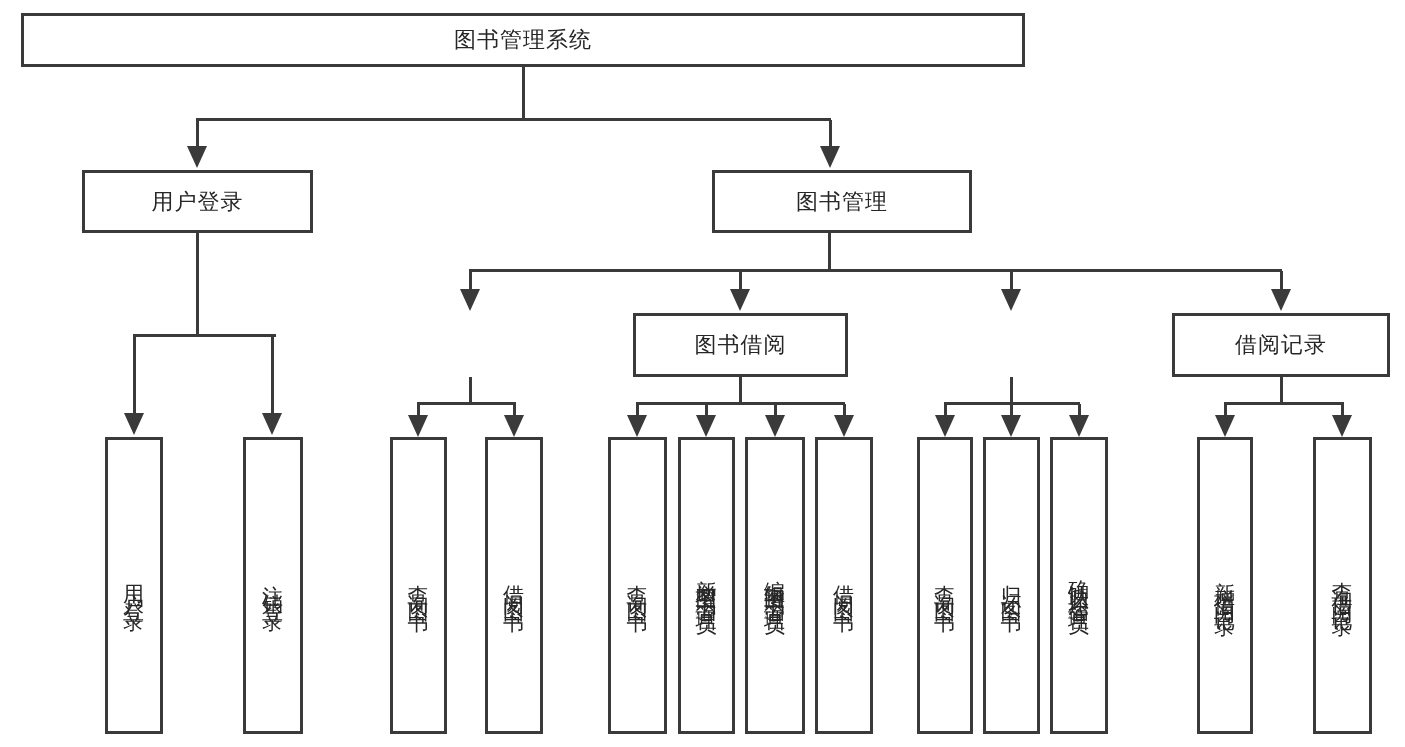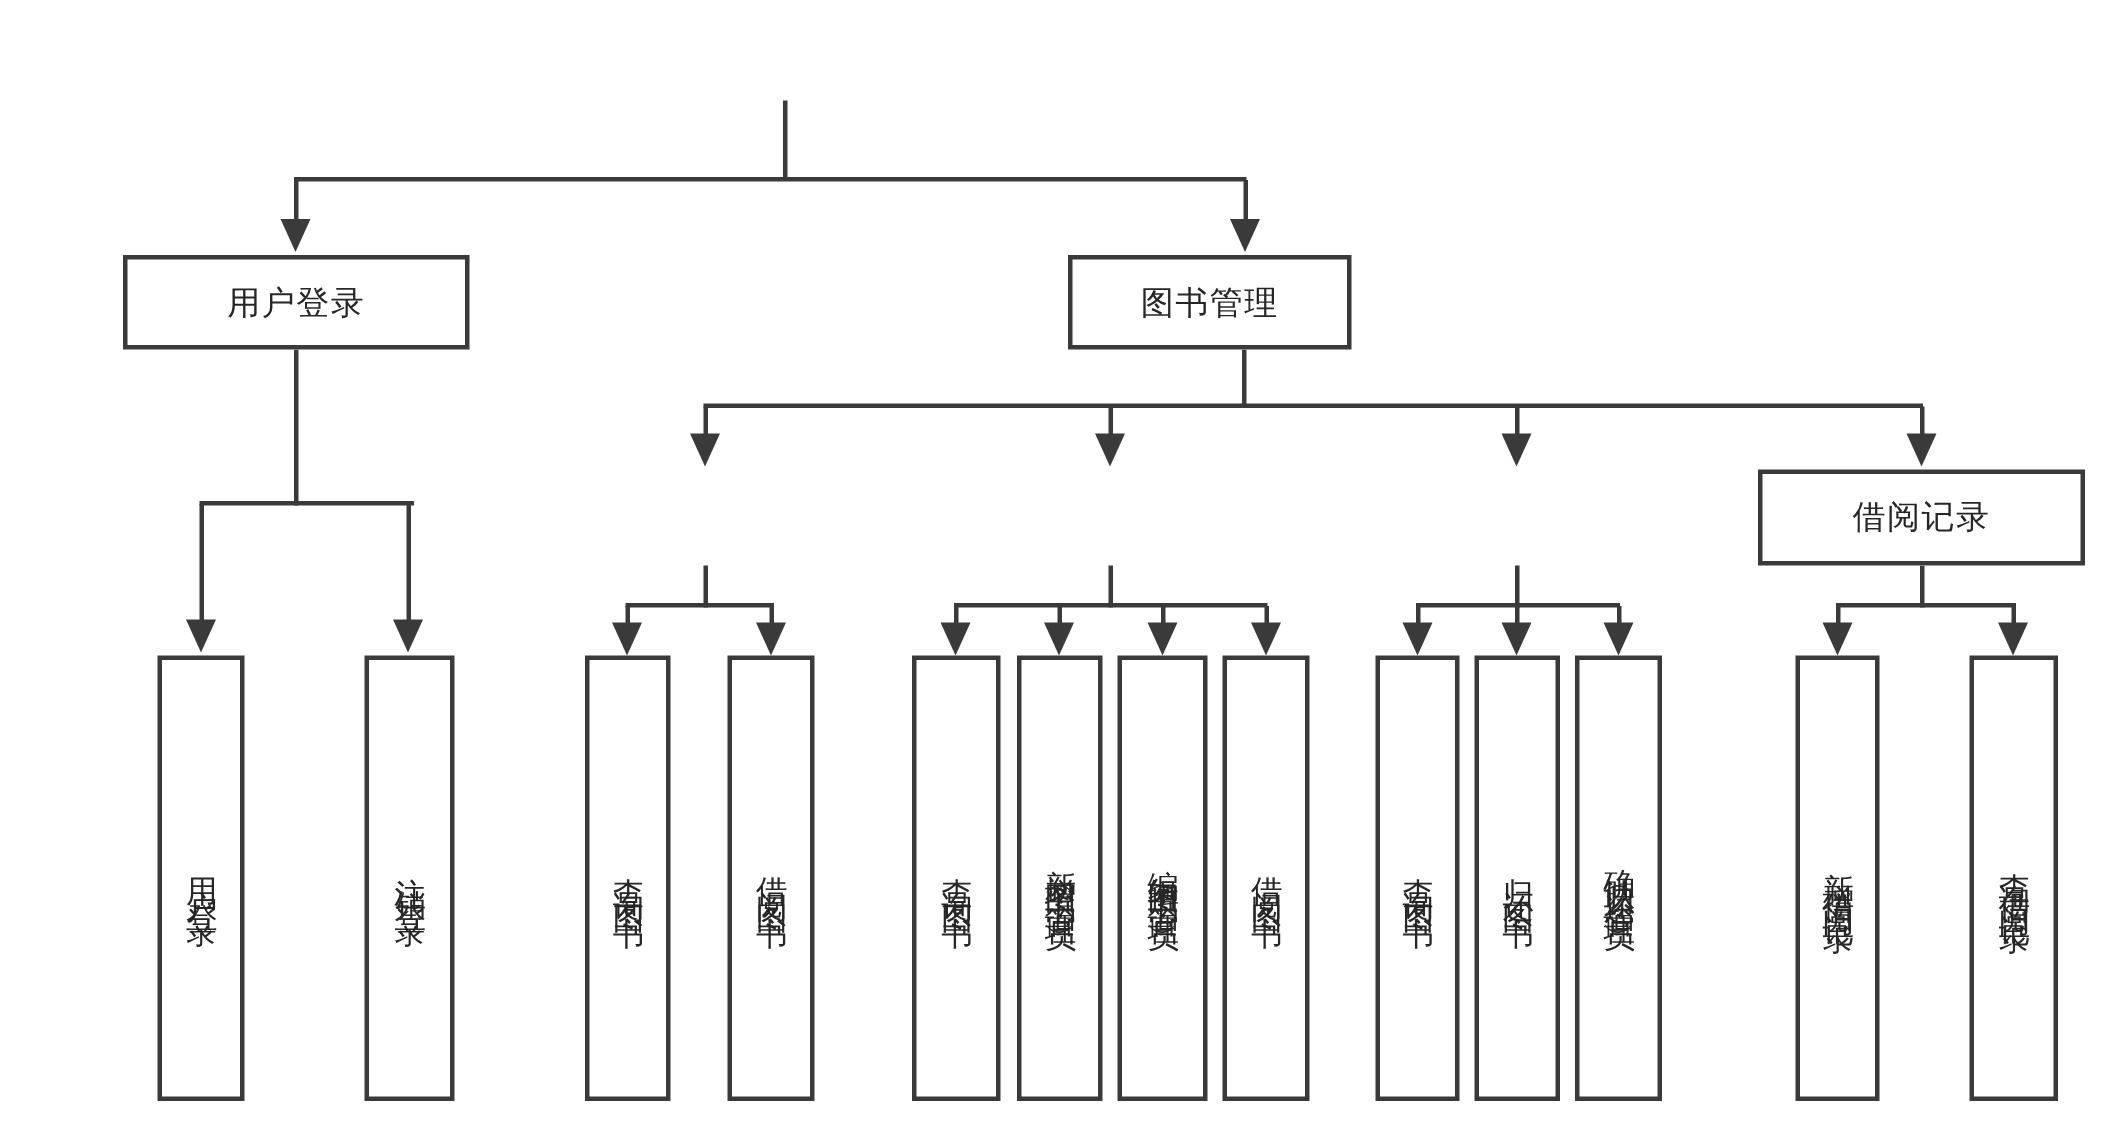--- a/index.html
+++ b/index.html
@@ -122,32 +122,34 @@
   <div class="arrow" style="left:1001px;top:415px;"></div>
   <div class="arrow" style="left:1069px;top:415px;"></div>
 
   <div class="vline" style="left:1280px;top:377px;height:28px;"></div>
   <div class="hline" style="left:1224px;top:402px;width:120px;"></div>
   <div class="vline" style="left:1224px;top:404px;height:12px;"></div>
   <div class="vline" style="left:1341px;top:404px;height:12px;"></div>
   <div class="arrow" style="left:1215px;top:415px;"></div>
   <div class="arrow" style="left:1332px;top:415px;"></div>
 
+  <div class="node" style="left:21px;top:13px;width:1004px;height:54px;">图书管理系统</div>
 
   <div class="node" style="left:82px;top:170px;width:231px;height:63px;">用户登录</div>
 
-  <div class="node" style="left:712px;top:170px;width:189px;height:63px;">图书管理</div>
+  <div class="node" style="left:712px;top:170px;width:260px;height:63px;">图书管理</div>
 
   <div class="vnode" style="left:105px;top:437px;width:58px;height:297px;">
     <span class="vtext">用户登录</span>
   </div>
   <div class="vnode" style="left:243px;top:437px;width:60px;height:297px;">
     <span class="vtext">注销登录</span>
   </div>
 
+  <div class="node" style="left:633px;top:313px;width:215px;height:64px;">图书借阅</div>
   <div class="node" style="left:1172px;top:313px;width:218px;height:64px;">借阅记录</div>
 
   <div class="vnode" style="left:390px;top:437px;width:57px;height:297px;">
     <span class="vtext">查询图书</span>
   </div>
   <div class="vnode" style="left:485px;top:437px;width:58px;height:297px;">
     <span class="vtext">借阅图书</span>
   </div>
 
   <div class="vnode" style="left:608px;top:437px;width:59px;height:297px;">

